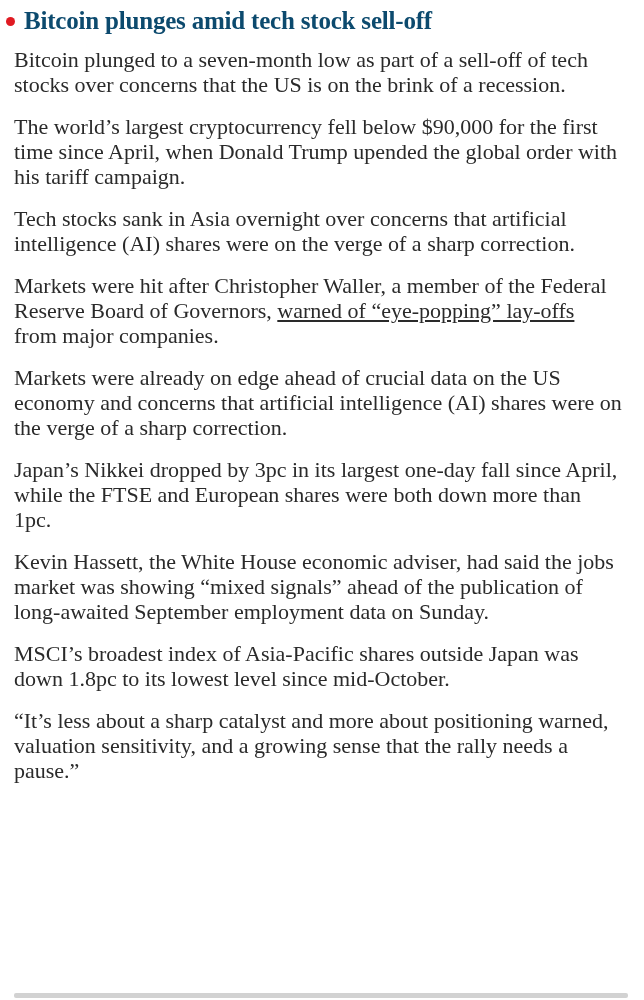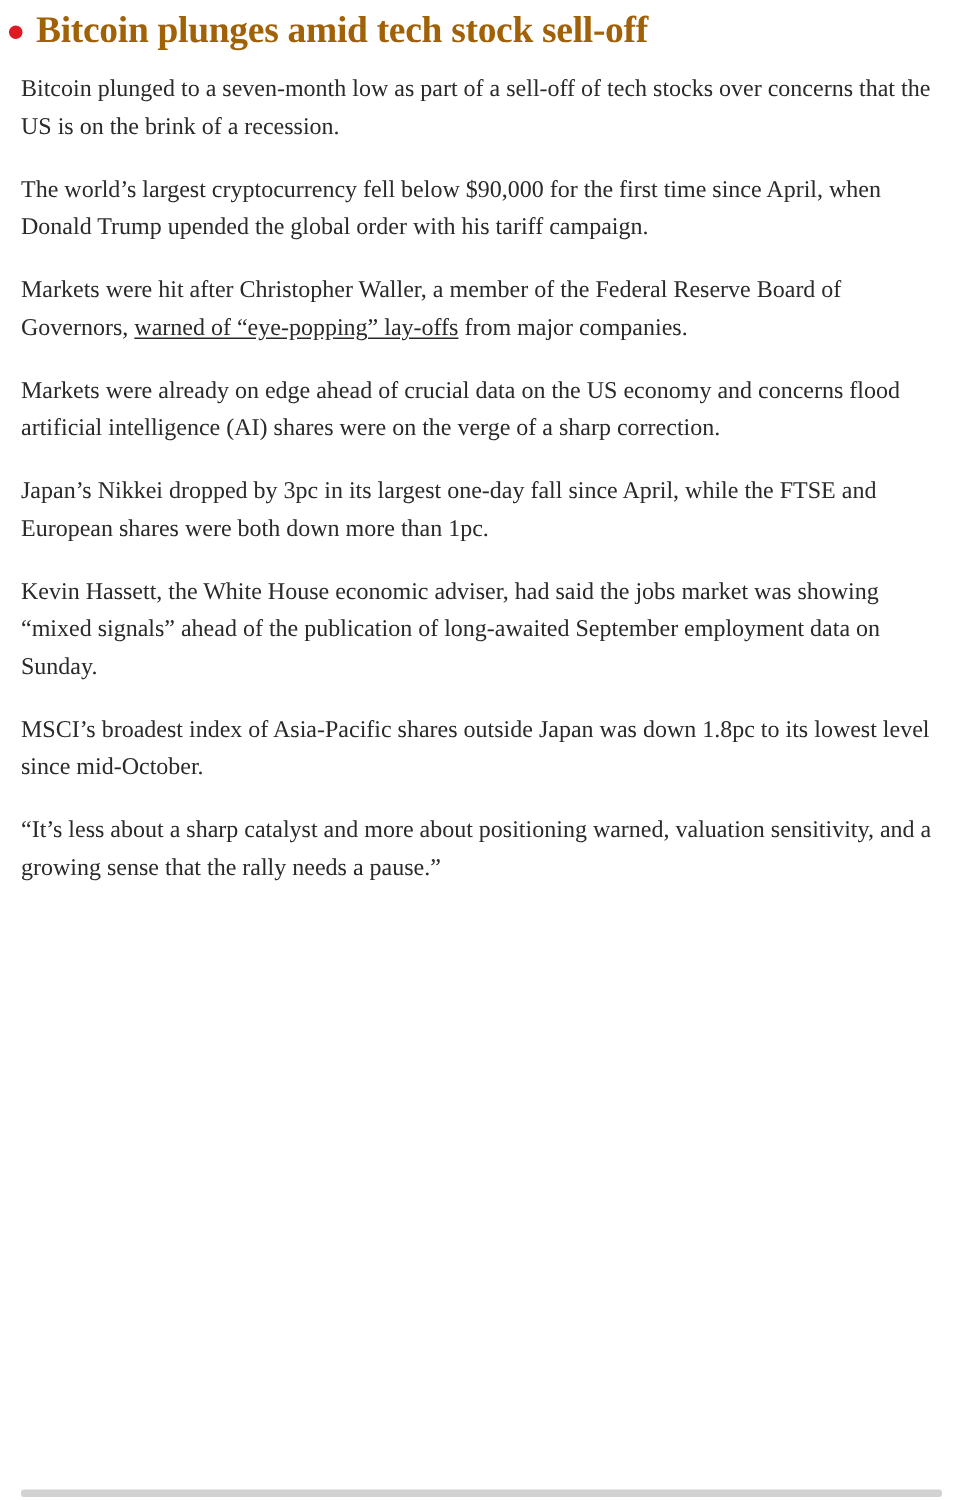--- a/index.html
+++ b/index.html
@@ -30,26 +30,26 @@
     background: #e01a22;
     margin-top: 11px;
     margin-right: 9px;
     flex: 0 0 auto;
   }
   h1 {
     margin: 0;
     font-size: 25px;
     line-height: 1.2;
     font-weight: 700;
-    color: #a16207;
+    color: #0c4a6e;
     letter-spacing: -0.2px;
   }
   .article p {
     margin: 0 0 17px 0;
-    font-size: 16px;
+    font-size: 22px;
     line-height: 25px;
     color: #2a2a2a;
   }
   .article p:first-of-type {
     margin-top: 11px;
   }
   a.inline-link {
     color: inherit;
     text-underline-offset: 2px;
     cursor: pointer;
@@ -68,23 +68,24 @@
 <body>
 
 <div class="article">
   <div class="headline-row">
     <span class="bullet"></span>
     <h1>Bitcoin plunges amid tech stock sell-off</h1>
   </div>
 
   <p>Bitcoin plunged to a seven-month low as part of a sell-off of tech stocks over concerns that the US is on the brink of a recession.</p>
   <p>The world’s largest cryptocurrency fell below $90,000 for the first time since April, when Donald Trump upended the global order with his tariff campaign.</p>
+  <p>Tech stocks sank in Asia overnight over concerns that artificial intelligence (AI) shares were on the verge of a sharp correction.</p>
 
   <p><span>Markets were hit after Christopher Waller, a member of the Federal Reserve Board of Governors, </span><a class="inline-link" href="#">warned of “eye-popping” lay-offs</a><span> from major companies.</span></p>
 
-  <p>Markets were already on edge ahead of crucial data on the US economy and concerns flood artificial intelligence (AI) shares were on the verge of a sharp correction.</p>
+  <p>Markets were already on edge ahead of crucial data on the US economy and concerns that artificial intelligence (AI) shares were on the verge of a sharp correction.</p>
   <p>Japan’s Nikkei dropped by 3pc in its largest one-day fall since April, while the FTSE and European shares were both down more than 1pc.</p>
   <p>Kevin Hassett, the White House economic adviser, had said the jobs market was showing “mixed signals” ahead of the publication of long-awaited September employment data on Sunday.</p>
   <p>MSCI’s broadest index of Asia-Pacific shares outside Japan was down 1.8pc to its lowest level since mid-October.</p>
   <p>“It’s less about a sharp catalyst and more about positioning warned, valuation sensitivity, and a growing sense that the rally needs a pause.”</p>
 </div>
 
 <div class="bottom-divider"></div>
 
 </body></html>

